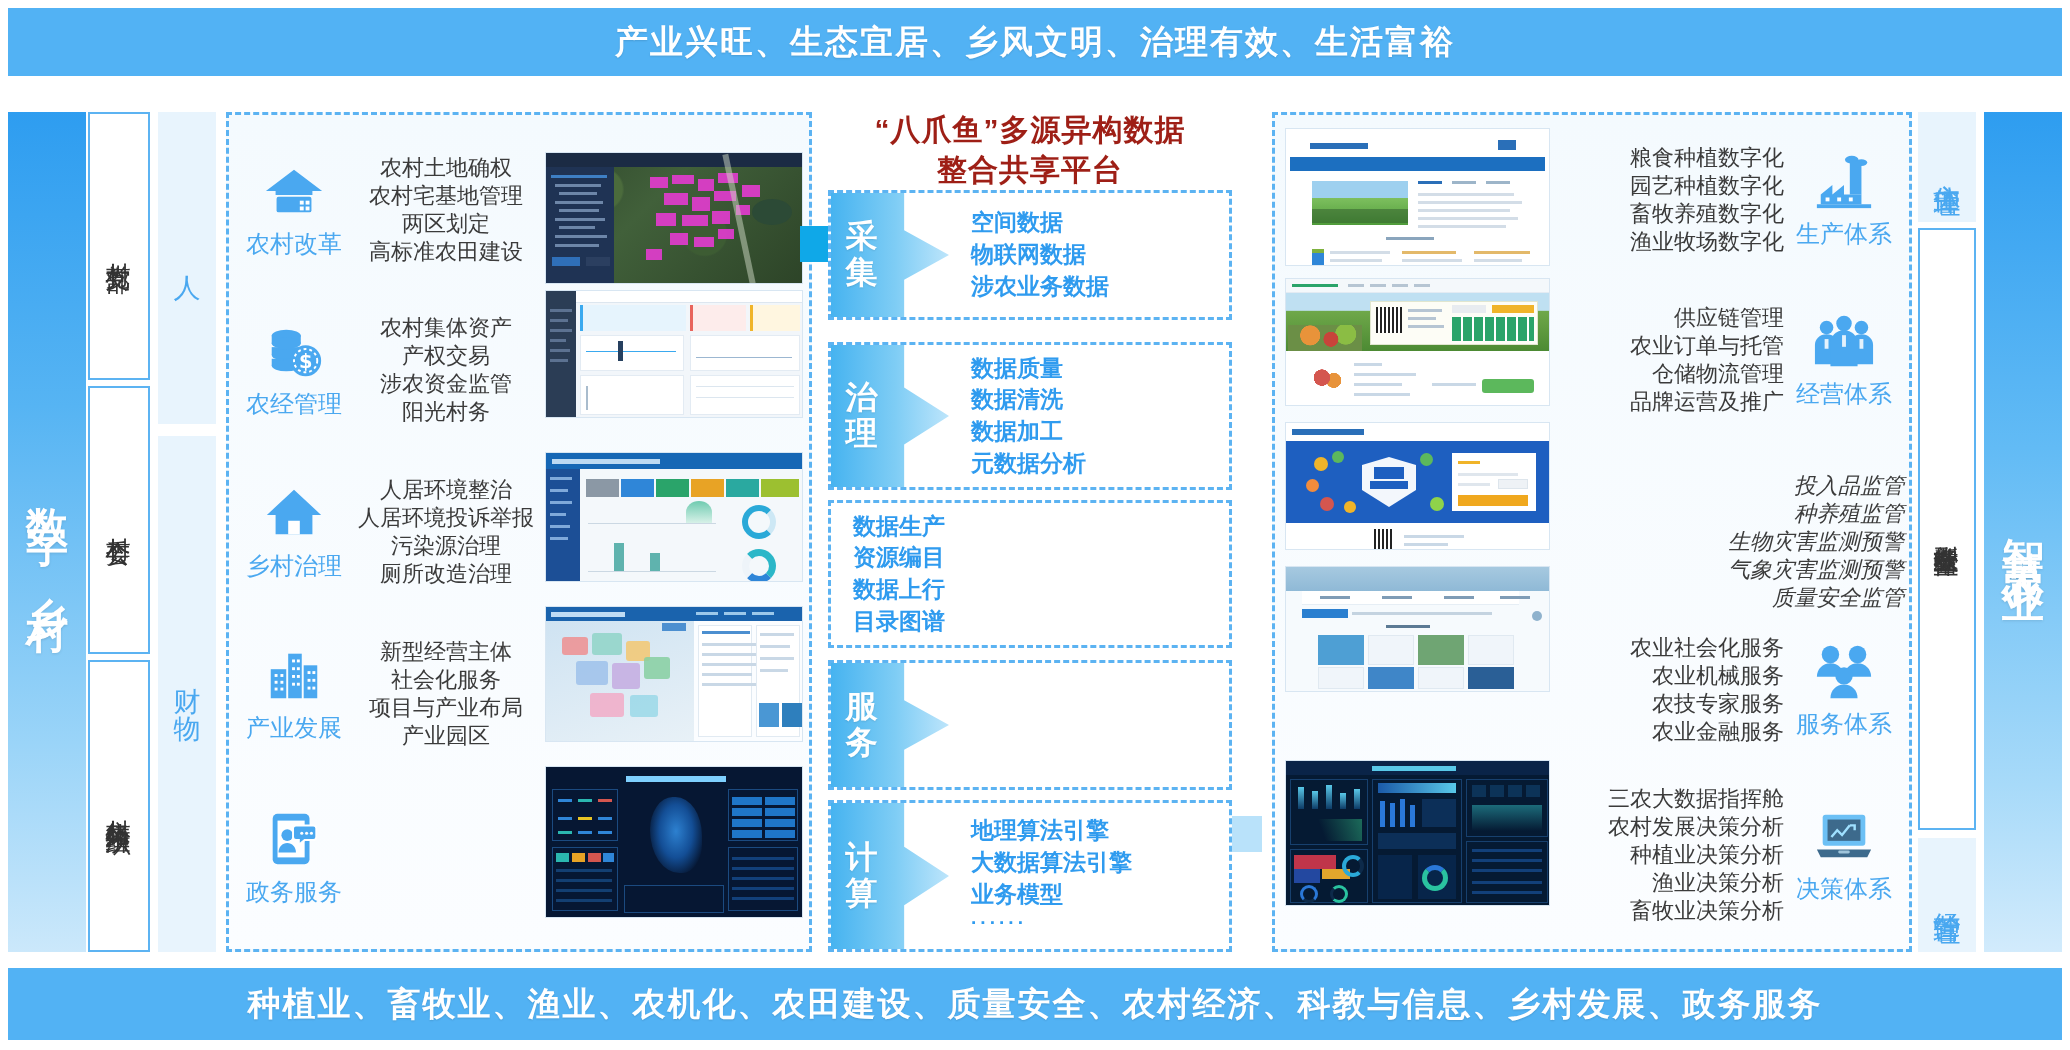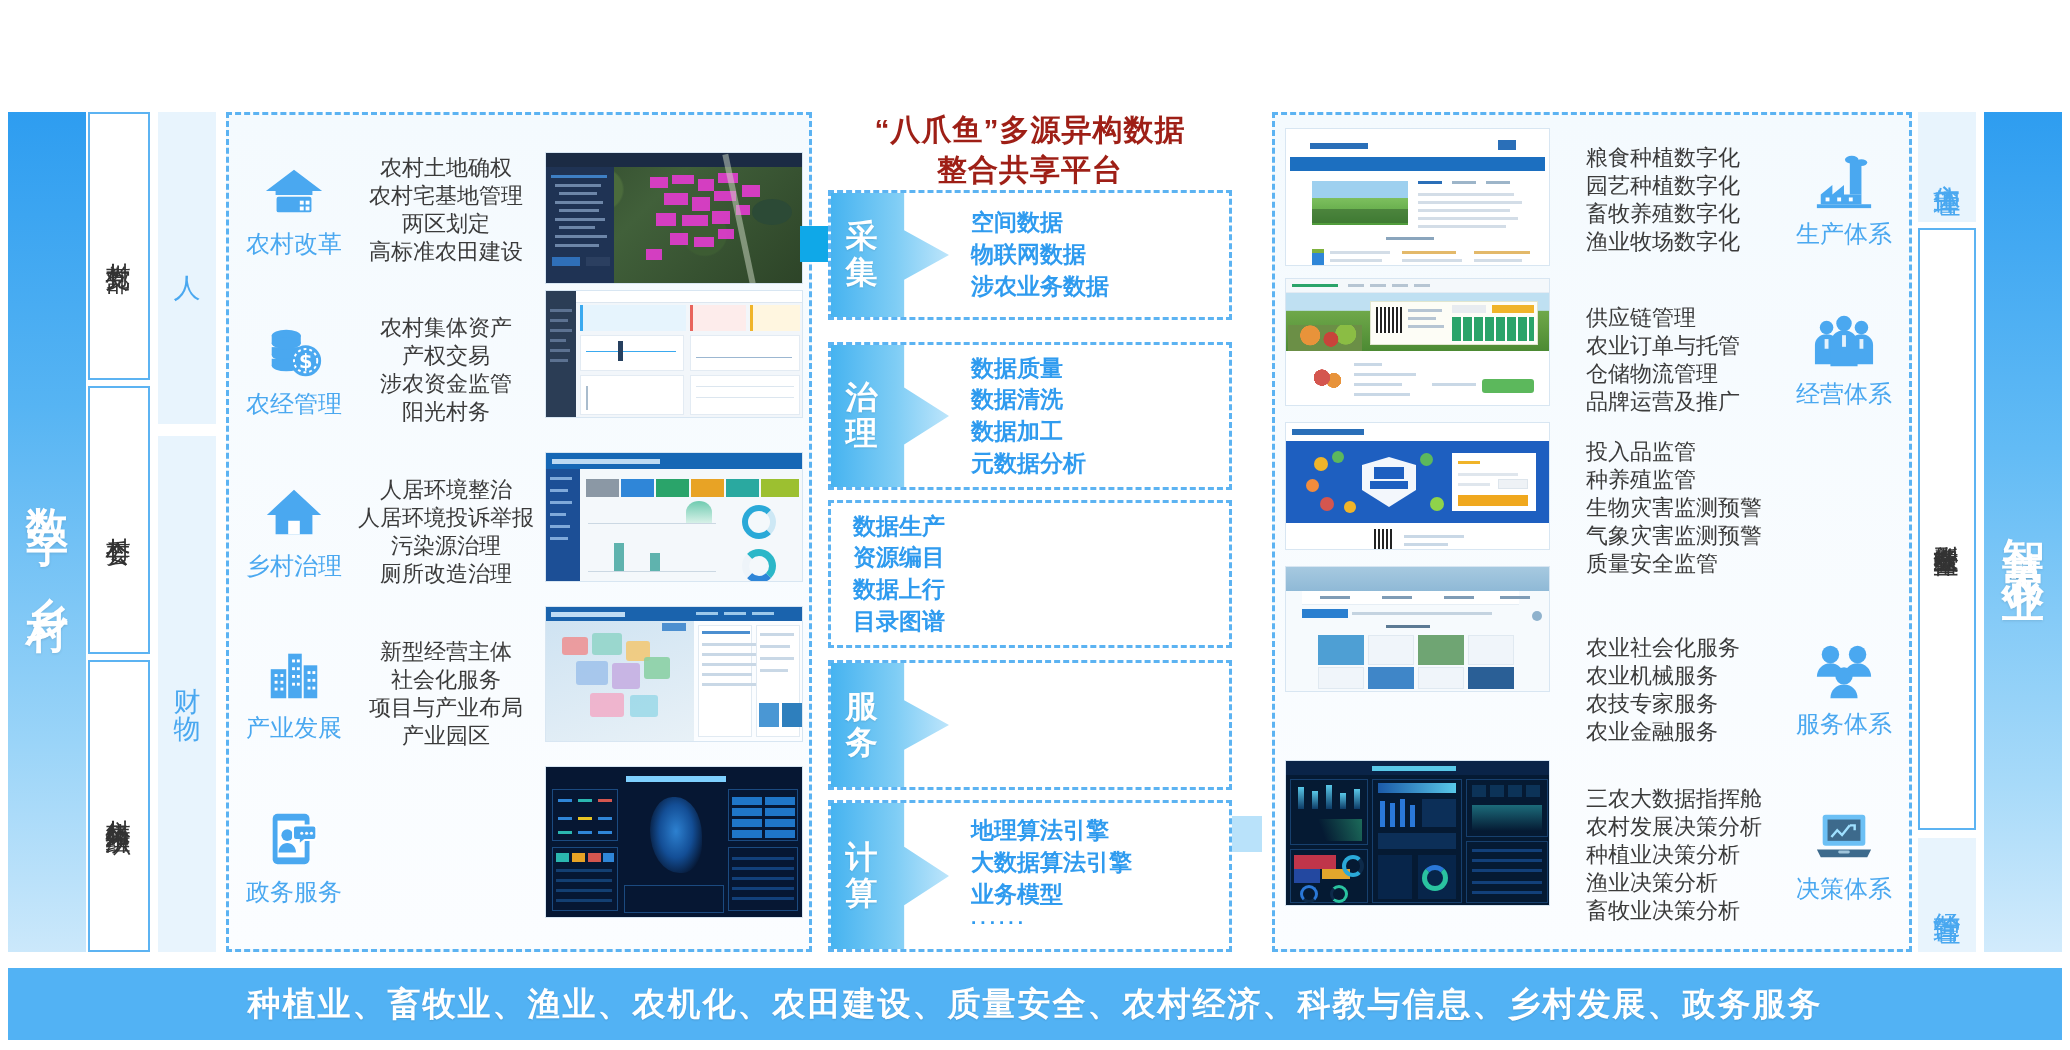--- a/index.html
+++ b/index.html
@@ -113,21 +113,21 @@
     padding-left:22px; color:#2f9bef; font-size:23px; font-weight:700; line-height:1.38;
   }
   .conn {
     position:absolute; background:#0fa8e8; width:30px; height:36px;
   }
   .conn-light { background:#b9e2fa; }
 
   
   .rrow { position:absolute; display:flex; align-items:center; }
   .rtext {
-    flex:1; text-align:left; font-size:22px; line-height:1.28; color:#3b3b3b;
+    flex:1; text-align:right; font-size:22px; line-height:1.28; color:#3b3b3b;
   }
   .ricon-wrap {
     width:120px; display:flex; flex-direction:column; align-items:center; justify-content:center;
   }
 
   
   #rightorgbox {
     position:absolute; border:2px solid #5cb3f2; background:#ffffff;
     display:flex; align-items:center; justify-content:center;
   }
@@ -143,20 +143,23 @@
       linear-gradient(135deg,#30482c 0%, #41603a 40%, #2d4428 100%); }
   .parcel { position:absolute; background:#e13ccd; opacity:.92; }
   .row-lite { position:absolute; background:#c9d8e6; height:3px; }
   .row-dark { position:absolute; background:#24406e; height:3px; }
 </style>
 </head>
 <body>
 
 <div id="root">
 
+  <div class="banner" id="banner-top">
+    <span>产业兴旺、生态宜居、乡风文明、治理有效、生活富裕</span>
+  </div>
 
   <div class="vbar" id="left-vbar">
     <span class="vbar-txt">数字·乡村</span>
   </div>
 
   <div class="orgbox" style="left:88px; top:112px; width:62px; height:268px;">
     <span>村党支部</span>
   </div>
   <div class="orgbox" style="left:88px; top:386px; width:62px; height:268px;">
     <span>村委会</span>
@@ -723,21 +726,21 @@
               <rect x="12" y="30" width="4" height="10"></rect>
               <rect x="30" y="26" width="4" height="12"></rect>
               <rect x="48" y="30" width="4" height="10"></rect>
             </g>
           </svg>
       </div>
       <div class="ficon-label">经营体系</div>
     </div>
   </div>
 
-  <div class="rrow" style="left:1586px; top:428px; width:318px; height:160px;">
+  <div class="rrow" style="left:1586px; top:462px; width:318px; height:160px;font-style:italic;">
     <div class="rtext">
       <div>投入品监管</div>
       <div>种养殖监管</div>
       <div>生物灾害监测预警</div>
       <div>气象灾害监测预警</div>
       <div>质量安全监管</div>
     </div>
   </div>
 
   <div class="rrow" style="left:1586px; top:620px; width:318px; height:140px;">

